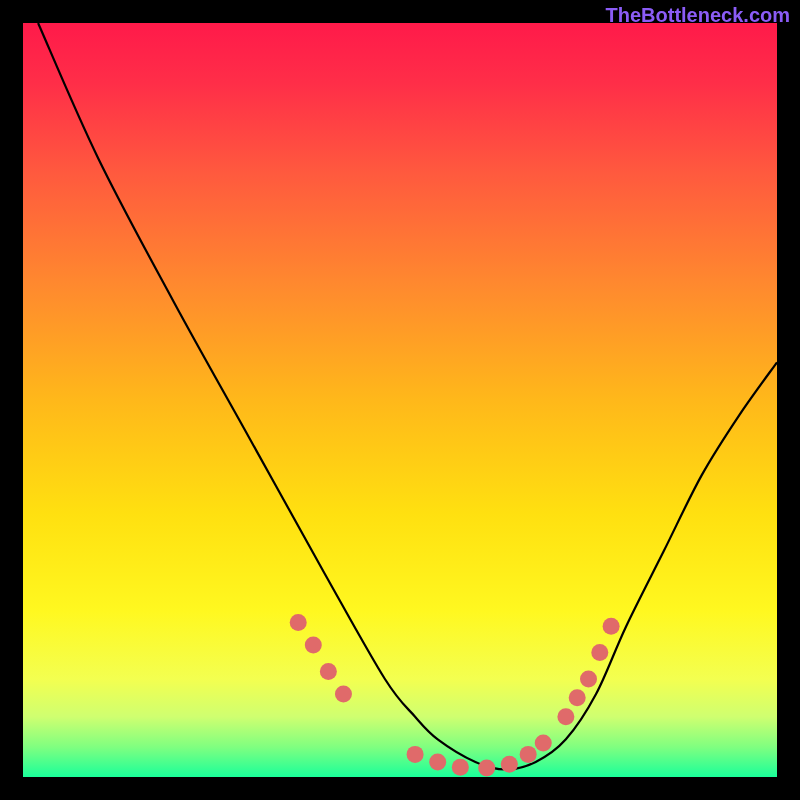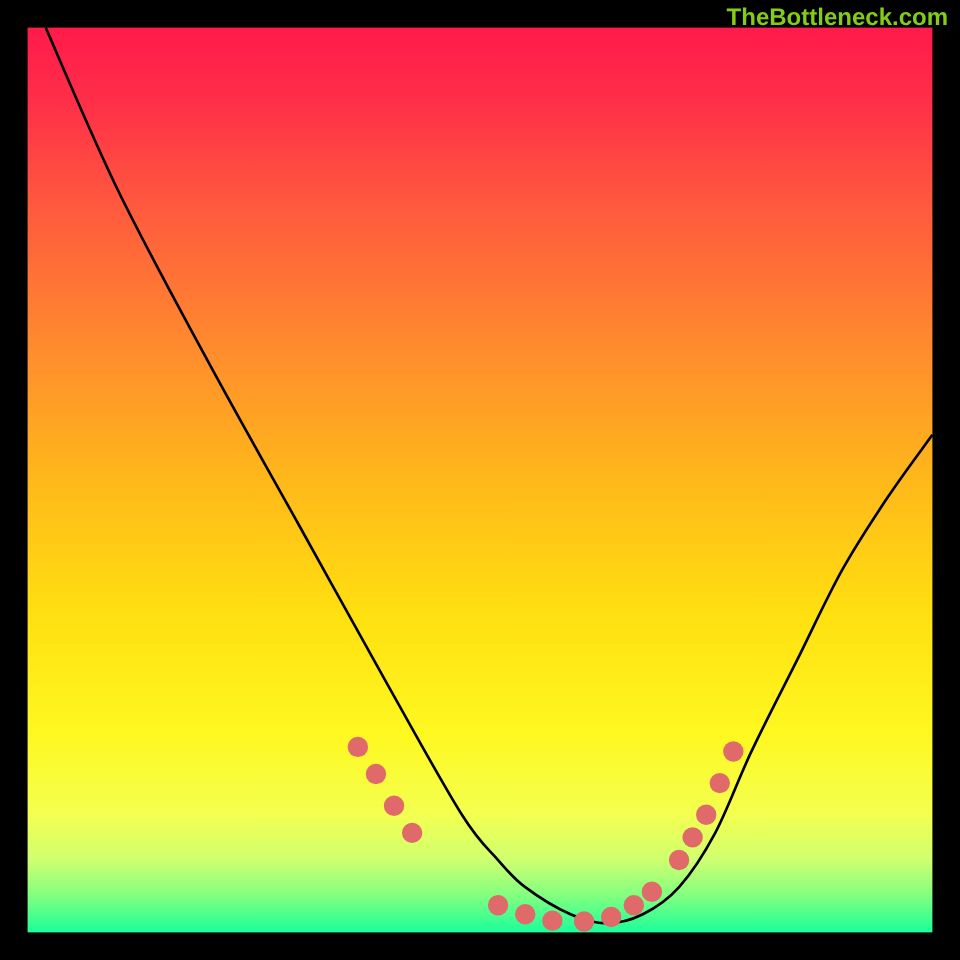--- a/index.html
+++ b/index.html
@@ -8,21 +8,21 @@
     height: 800px;
     background: #000;
     position: relative;
     overflow: hidden;
     font-family: Arial, sans-serif;
   }
   .watermark {
     position: absolute;
     top: 4px;
     right: 10px;
-    color: #84cc16;
+    color: #8b5cf6;
     font-size: 20px;
     font-weight: bold;
     z-index: 10;
   }
   .plot-area {
     position: absolute;
     left: 23px;
     top: 23px;
     width: 754px;
     height: 754px;

